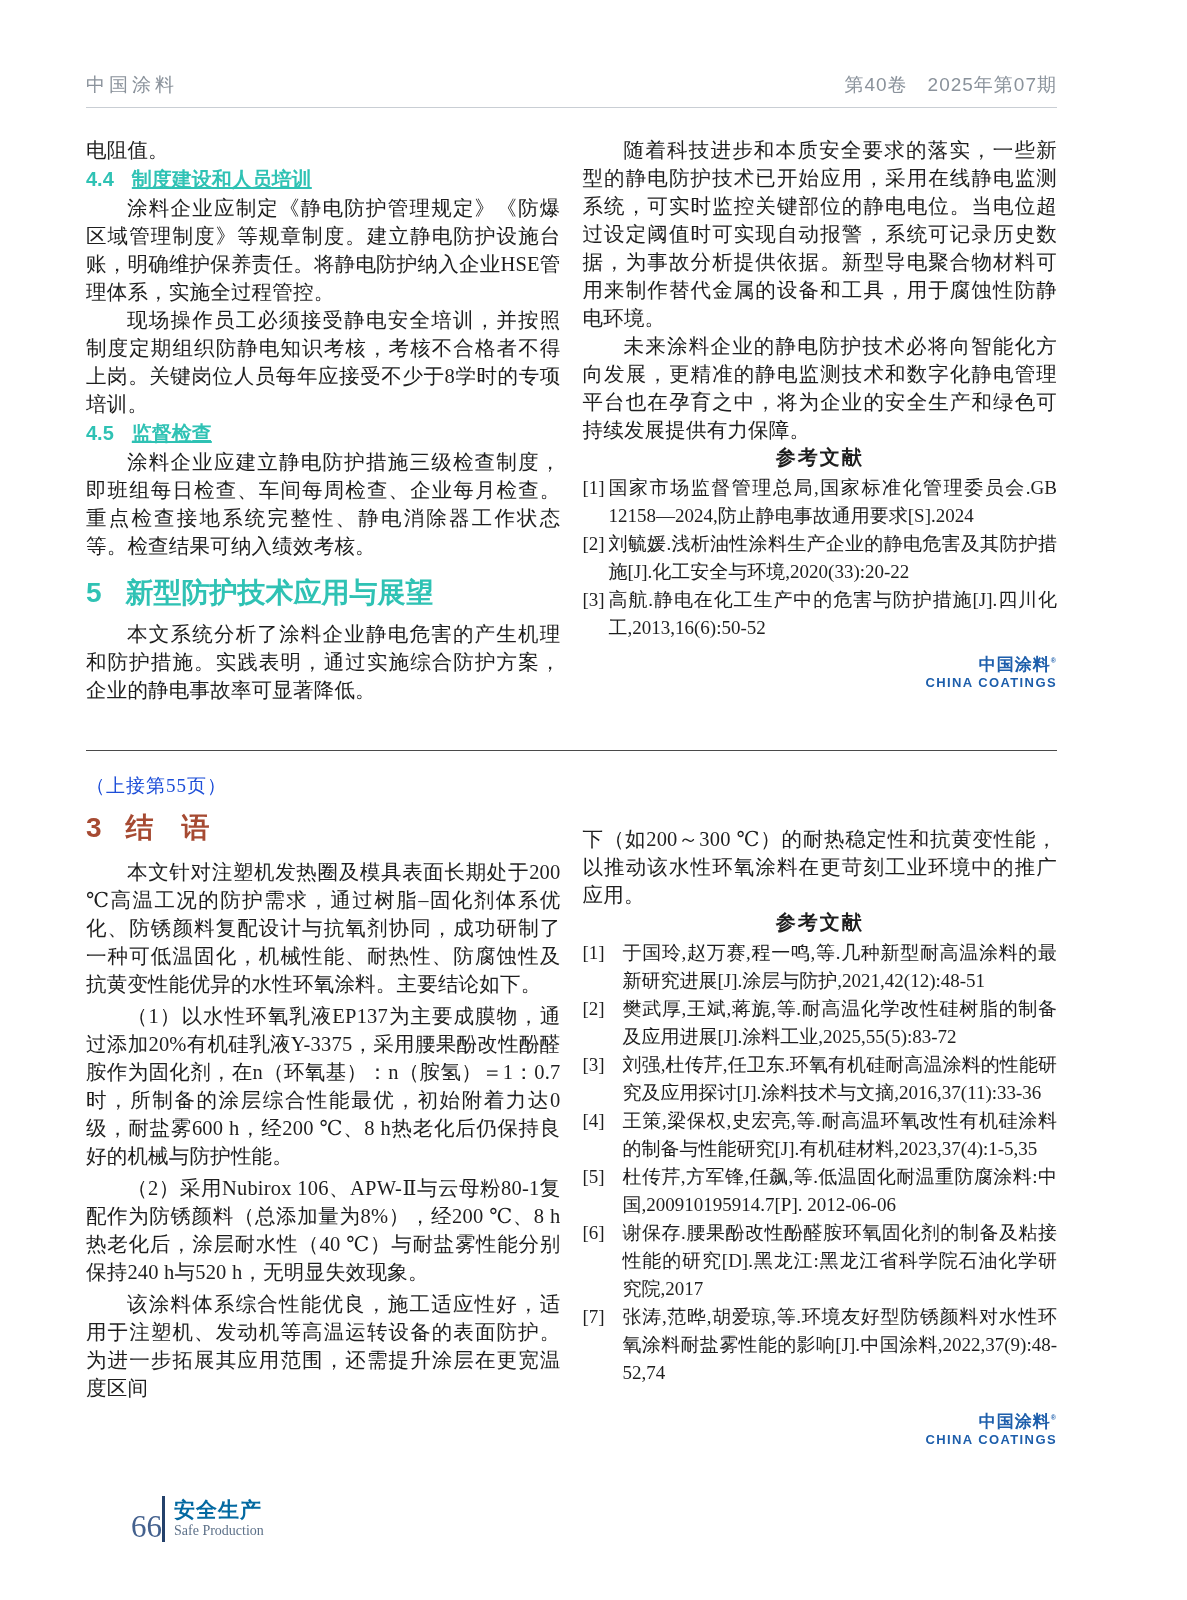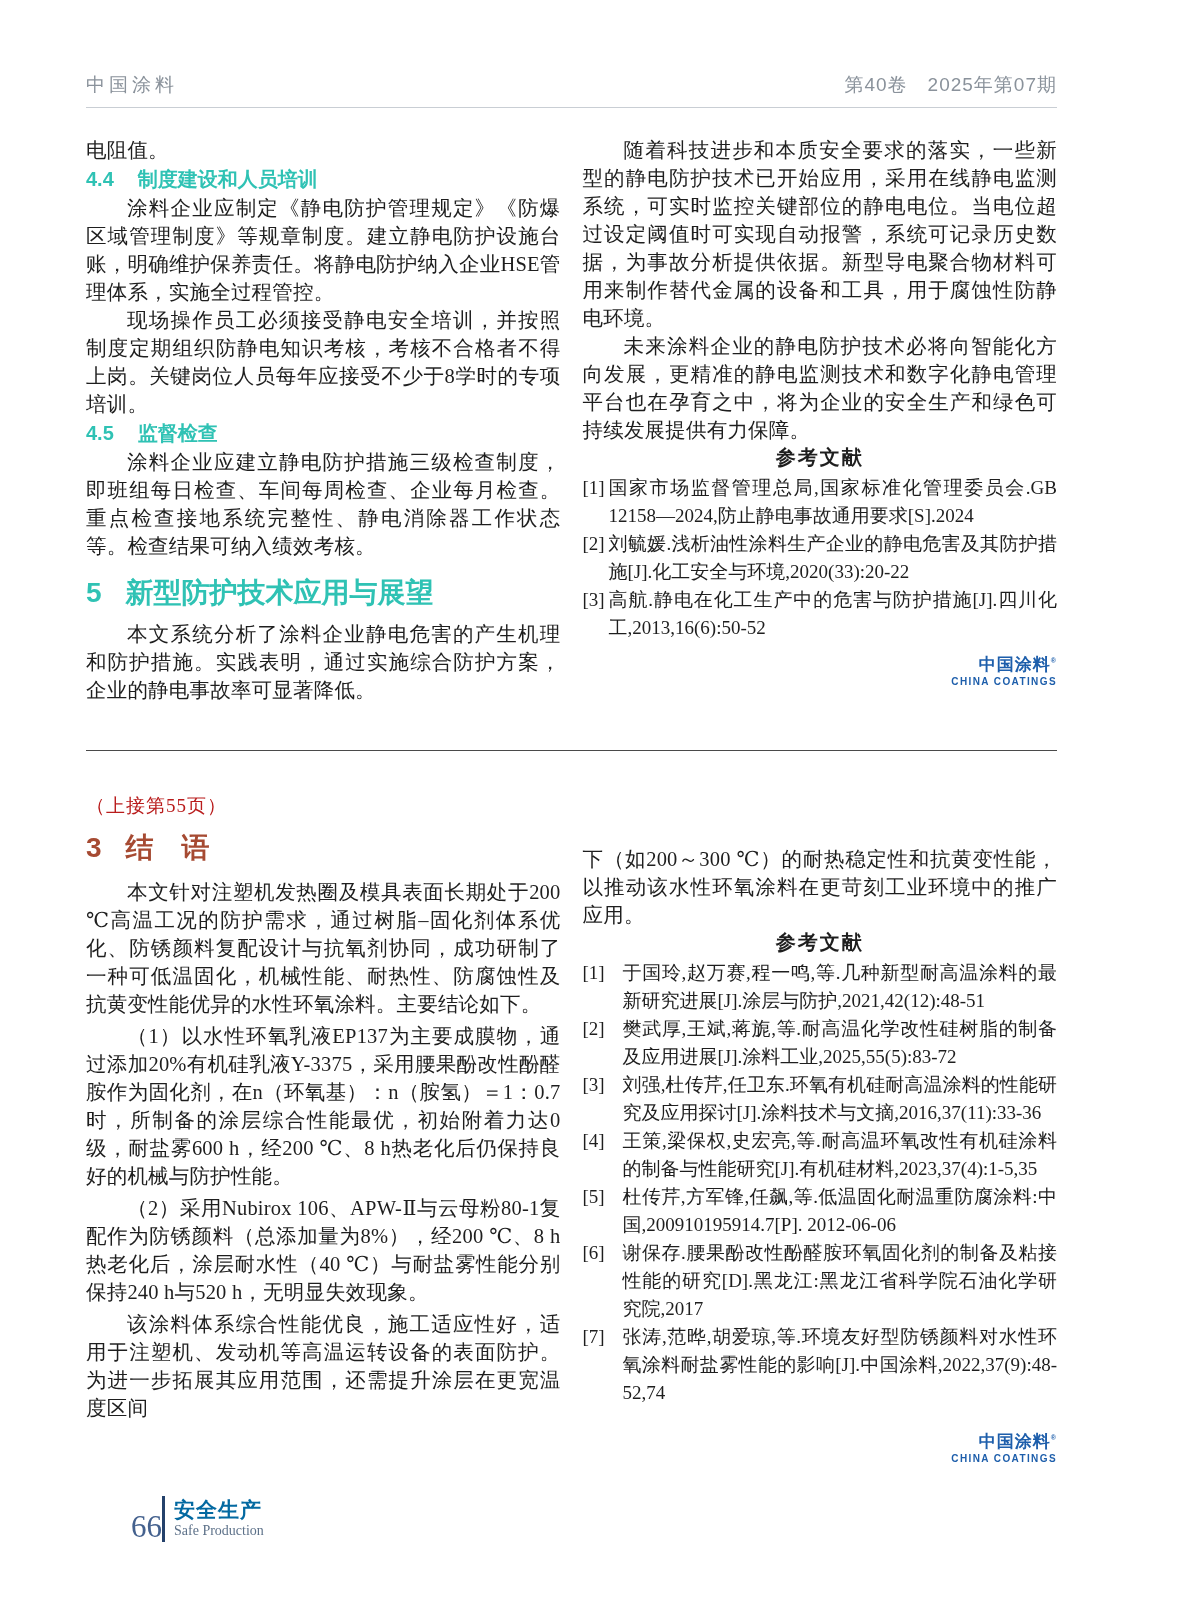--- a/index.html
+++ b/index.html
@@ -37,21 +37,21 @@
   .indent{text-indent:2em;}
   .para-gap{margin-top:4px;}
   .lead-right{margin-top:14px;}
   
   .h-sub{
     margin:3px 0;
     font-family:"Liberation Sans","DejaVu Sans",sans-serif;
     font-weight:bold;font-size:20px;line-height:24px;
     color:#2fc2b4;
   }
-  .h-sub .h-title{margin-left:24px;}
+  .h-sub .h-title{margin-left:18px;text-decoration:underline;}
   .h-big{
     font-family:"Liberation Sans","DejaVu Sans",sans-serif;
     font-weight:bold;font-size:28px;line-height:34px;
     color:#2fc2b4;
     margin:16px 0 10px 0;
   }
   .h-big .h-title{margin-left:24px;}
   .h-red{color:#a64a32;margin:0 0 13px 0;}
   
   .refs-title{
@@ -63,29 +63,29 @@
   .ref{display:flex;font-size:19px;line-height:28px;}
   .ref-num{flex:0 0 26px;}
   .refs-wide .ref-num{flex:0 0 40px;}
   .ref-text{flex:1;text-align:justify;}
   
   .logo{margin-top:14px;text-align:right;line-height:1.1;
     font-family:"Liberation Sans","DejaVu Sans",sans-serif;color:#1d5eab;}
   .logo-top2{margin-top:26px;}
   .logo-cn{font-weight:bold;font-size:17px;letter-spacing:1px;}
   .logo-cn sup{font-size:7px;vertical-align:super;}
-  .logo-en{font-weight:bold;font-size:10px;letter-spacing:1.4px;margin-top:1px;}
+  .logo-en{font-weight:bold;font-size:13px;letter-spacing:1.4px;margin-top:1px;}
   
   .article-divider{
     border:none;border-top:1.5px solid #4a4a4a;
     margin:46px 0 0 0;
   }
   .continuation{
-    margin-top:42px;
-    font-size:19px;line-height:26px;color:#b91c1c;
+    margin-top:22px;
+    font-size:19px;line-height:26px;color:#1d4ed8;
     letter-spacing:1px;
   }
   
   .page-footer{
     position:absolute;left:131px;top:1496px;
     display:flex;align-items:stretch;height:46px;
   }
   .page-number{
     align-self:flex-end;
     font-size:31px;line-height:30px;color:#44618e;

